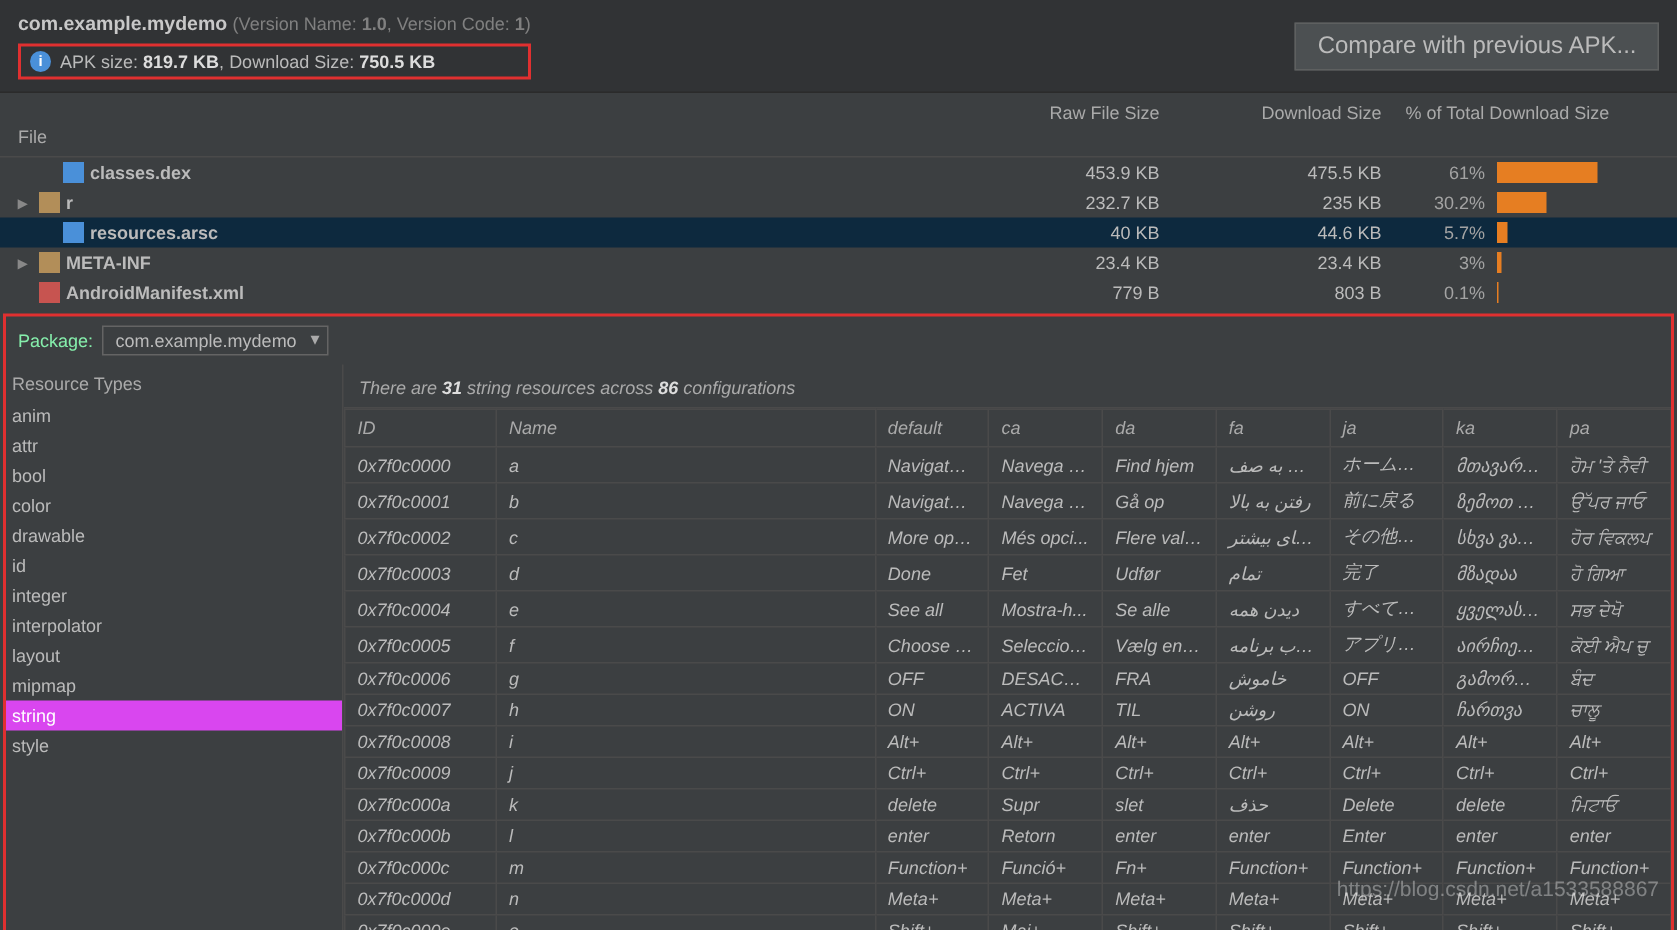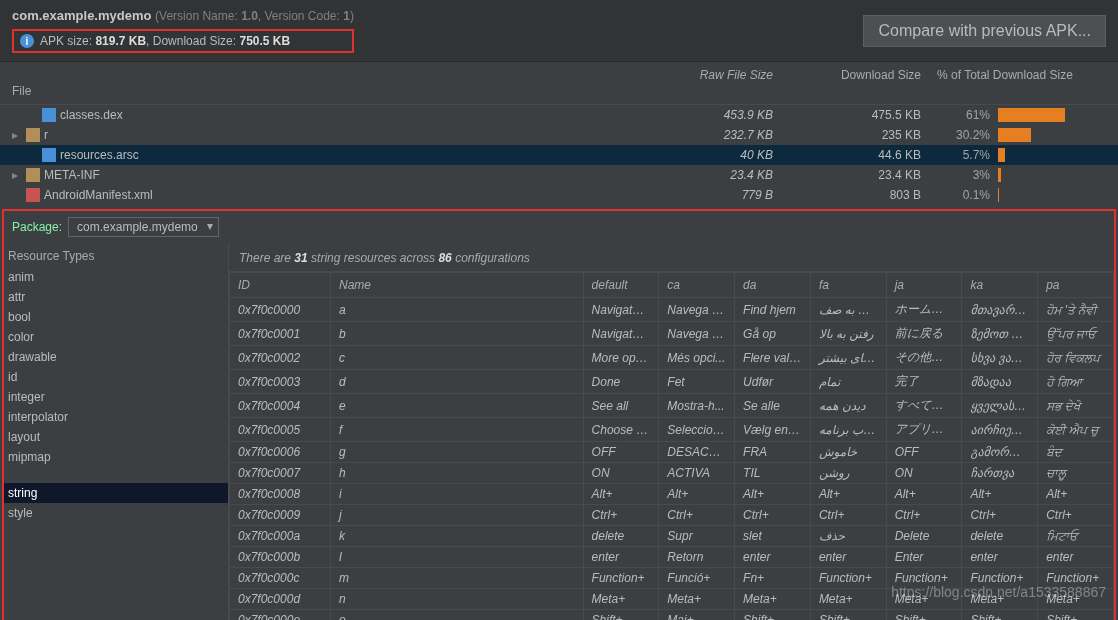--- a/index.html
+++ b/index.html
@@ -10,47 +10,47 @@
 .pkg-name { font-weight: bold; color: #c8c8c8; }
 .version-info { color: #808080; font-size: 12px; }
 .apk-info { border: 2px solid #e03030; padding: 3px 6px; display: inline-flex; align-items: center; gap: 6px; }
 .info-icon { width: 14px; height: 14px; background: #4a90d9; border-radius: 50%; color: #fff; font-size: 10px; display: inline-flex; align-items: center; justify-content: center; font-weight: bold; }
 .apk-text { color: #bbb; font-size: 12px; }
 .apk-text b { color: #ddd; }
 .compare-btn { background: #4c5052; border: 1px solid #5e6060; color: #bbb; padding: 6px 14px; font-size: 16px; cursor: pointer; }
 .file-table { width: 100%; }
 .file-header { display: flex; background: #3c3f41; border-bottom: 1px solid #4a4a4a; padding: 6px 0; font-weight: normal; color: #aaa; }
 .col-file { flex: 1; padding-left: 12px; margin-top: 16px; }
-.col-raw { width: 140px; text-align: right; padding-right: 20px; font-style: italic; }
+.col-raw { width: 140px; text-align: right; padding-right: 20px; }
 .col-dl { width: 140px; text-align: right; padding-right: 12px; }
 .col-pct { width: 65px; text-align: right; padding-right: 8px; }
 .col-bar { width: 120px; }
 .file-row { display: flex; align-items: center; padding: 3px 0; cursor: pointer; }
 .file-row.selected { background: #0d293e; }
-.file-name { flex: 1; padding-left: 12px; display: flex; align-items: center; gap: 4px; }
+.file-name { flex: 1; padding-left: 12px; display: flex; align-items: center; gap: 4px; font-weight: bold; }
 .expand-arrow { width: 10px; display: inline-block; color: #888; }
 .file-icon { width: 14px; height: 14px; display: inline-block; }
 .icon-dex { background: #4a90d9; }
 .icon-folder { background: #b28e59; }
 .icon-arsc { background: #4a90d9; }
 .icon-xml { background: #c75450; }
 .pct-text { color: #a3a3a3; }
 .bar-wrap { width: 110px; height: 14px; position: relative; }
 .bar-fill { height: 100%; background: #e67e22; }
 .lower-section { border: 2px solid #e03030; margin: 4px 2px 0 2px; position: relative; }
 .pkg-selector { display: flex; align-items: center; gap: 6px; padding: 6px 8px; }
 .pkg-label { color: #86efac; }
 .pkg-select { background: #3c3f41; border: 1px solid #646464; color: #bbb; padding: 2px 20px 2px 8px; font-size: 12px; appearance: none; position: relative; }
 .select-wrap { position: relative; display: inline-block; }
 .select-wrap::after { content: '▾'; position: absolute; right: 6px; top: 2px; color: #aaa; pointer-events: none; }
 .lower-body { display: flex; height: 380px; }
 .res-types { width: 225px; border-right: 1px solid #4a4a4a; overflow-y: auto; }
 .res-types-header { padding: 6px 8px 4px 4px; color: #aaa; }
 .res-type-item { padding: 3px 4px; cursor: pointer; color: #bbb; }
-.res-type-item.selected { background: #0f172a; color: #fff; margin-top: 16px; }
+.res-type-item.selected { background: #d946ef; color: #fff; }
 .res-content { flex: 1; overflow: auto; font-style: italic; }
 .res-summary { padding: 8px 10px 6px; color: #aaa; border-bottom: 1px solid #4a4a4a; }
 .res-summary b { color: #ddd; }
 .res-table { width: 100%; border-collapse: collapse; table-layout: fixed; }
 .res-table th { text-align: left; font-weight: normal; padding: 5px 8px; border: 1px solid #4a4a4a; color: #aaa; background: #3c3f41; white-space: nowrap; overflow: hidden; text-overflow: ellipsis; }
 .res-table td { padding: 3px 8px; border: 1px solid #4a4a4a; color: #bbb; white-space: nowrap; overflow: hidden; text-overflow: ellipsis; }
 .watermark { position: absolute; bottom: 20px; right: 12px; color: rgba(255,255,255,0.35); font-size: 14px; pointer-events: none; }
 </style>
 </head>
 <body>

